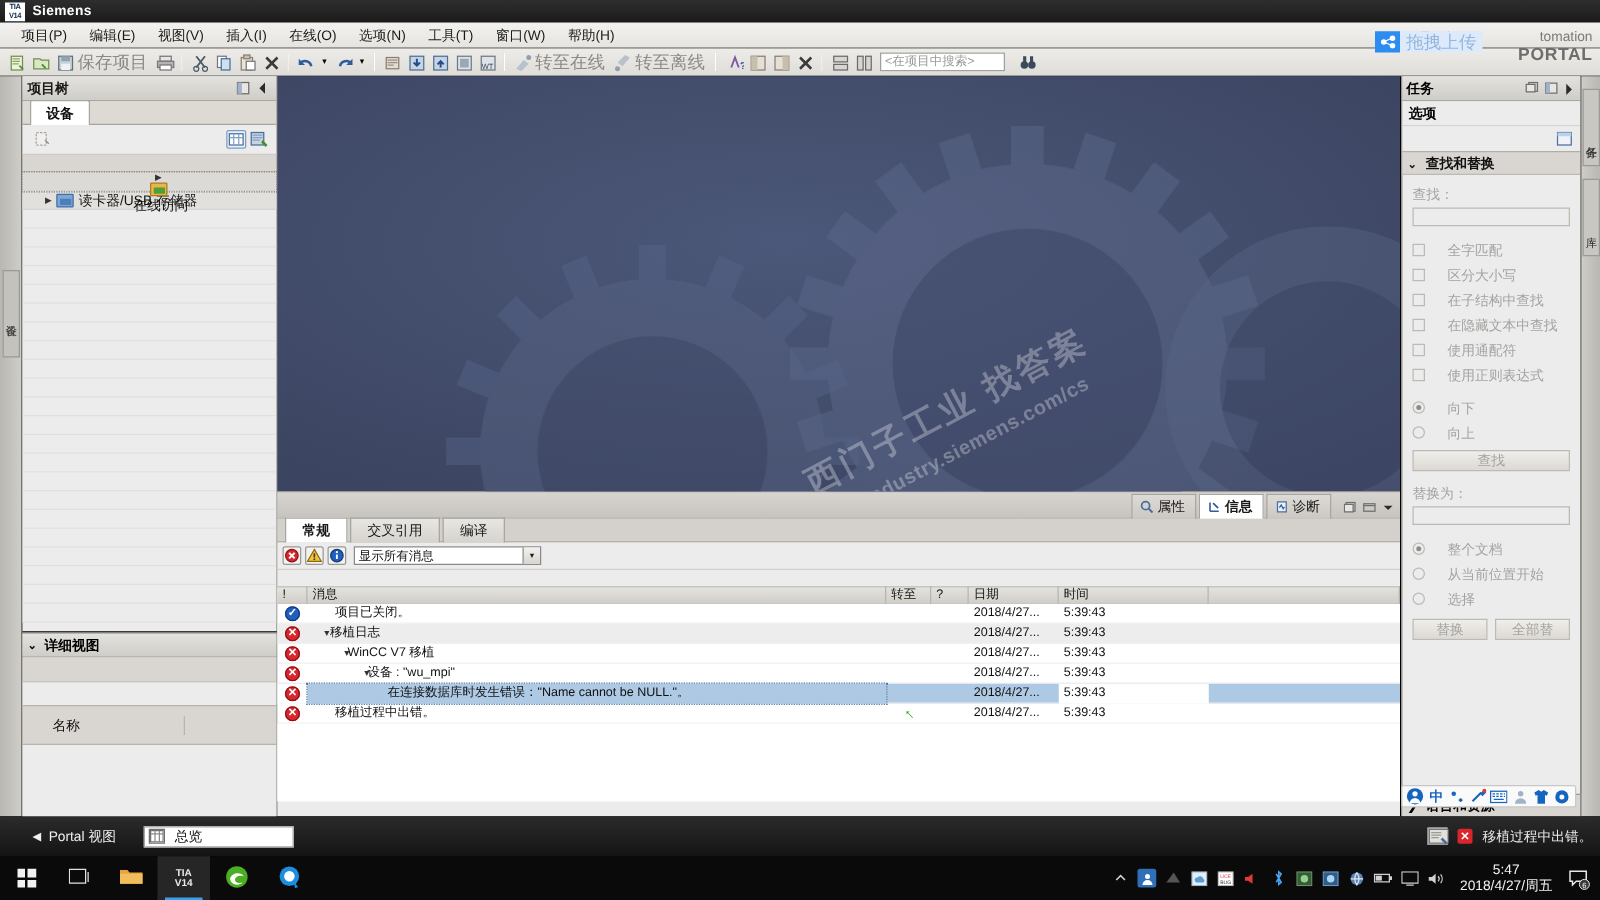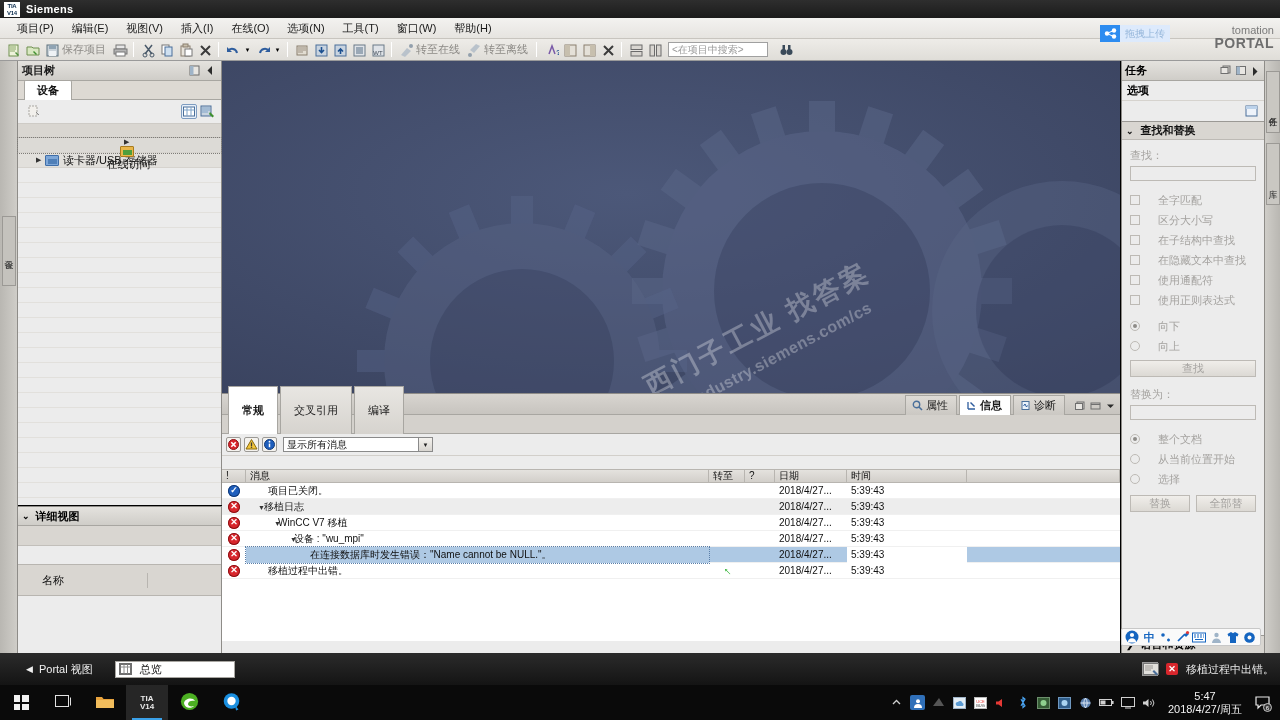--- a/index.html
+++ b/index.html
@@ -40,21 +40,21 @@
     position: absolute; left: 0; top: 39px; width: 1280px; height: 22px;
     background: linear-gradient(to bottom,#eeece8 0%,#dfddd8 100%);
     border-bottom: 1px solid #9a9a9a;
     display: flex; align-items: center; padding-left: 4px;
   }
   .tb-icon {
     width: 15px; height: 15px; margin: 0 2px; position: relative;
     border: 1px solid transparent; border-radius: 2px; flex: 0 0 auto;
   }
   .tb-sep { width: 1px; height: 15px; background: #b6b3ad; margin: 0 4px; border-right: 1px solid #fff; }
-  .tb-label { font-size: 11px; color: #8c8a86; margin: 0 4px 0 1px; white-space: nowrap; font-family: Liberation Mono, monospace; }
+  .tb-label { font-size: 14px; color: #8c8a86; margin: 0 4px 0 1px; white-space: nowrap; font-family: Liberation Mono, monospace; }
   .tb-search {
     width: 100px; height: 15px; background: #fff; border: 1px solid #a0a0a0;
     font-size: 10px; color: #9a9a9a; padding: 0 3px; line-height: 14px;
     margin-left: 4px; overflow: hidden; white-space: nowrap;
   }
 
   
   .g { position:absolute; inset:0; display:flex; align-items:center; justify-content:center;
        font-size:11px; line-height:1; }
 
@@ -68,21 +68,21 @@
   .upload-badge {
     position: absolute; left: 1100px; top: 25px; display: flex; align-items: center;
     height: 17px;
   }
   .upload-badge .ico {
     width: 20px; height: 17px; background: #2d8cf0; display:flex; align-items:center;
     justify-content:center; color:#fff; font-size:11px;
   }
   .upload-badge .lbl {
     height: 17px; line-height: 17px; background: #ddeafc; color: #95b6da;
-    font-size: 10px; padding: 0 5px;
+    font-size: 14px; padding: 0 5px;
   }
 
   
   .vstrip {
     position: absolute; left: 0; top: 61px; width: 18px; height: 592px;
     background: linear-gradient(to right,#b9b7b2,#cfcdc8);
     border-right: 1px solid #8e8c88;
   }
   .vstrip .vtab {
     position: absolute; top: 155px; left: 2px; width: 14px; height: 70px;
@@ -195,21 +195,21 @@
   .itab .ic { width:11px; height:11px; position:relative; }
   .win-btns { display:flex; align-items:center; gap:4px; margin-left:10px; padding-bottom:3px; }
   .win-btns span { width:11px; height:10px; position:relative; }
 
   .sub-tabrow {
     height: 19px; background: #d4d1cc; display:flex; align-items: flex-end;
     padding-left: 6px; border-bottom: 1px solid #a8a6a1;
   }
   .stab {
     background: linear-gradient(to bottom,#e8e6e2,#d6d3ce); border:1px solid #a8a6a1;
-    border-bottom:none; padding: 16px 13px; font-size: 11px; color:#1a1a1a;
+    border-bottom:none; padding: 2px 13px; font-size: 11px; color:#1a1a1a;
     margin-right: 2px; position: relative; top:1px;
   }
   .stab.active { background: #fff; font-weight: bold; }
 
   .filterbar {
     height: 22px; background: #ececec; display:flex; align-items:center;
     padding: 0 4px; gap: 3px; border-bottom: 1px solid #d2cfca;
   }
   .fb-ico { width: 15px; height: 15px; border: 1px solid #9b9995; background:#f4f2ee;
             position: relative; border-radius:2px; }

